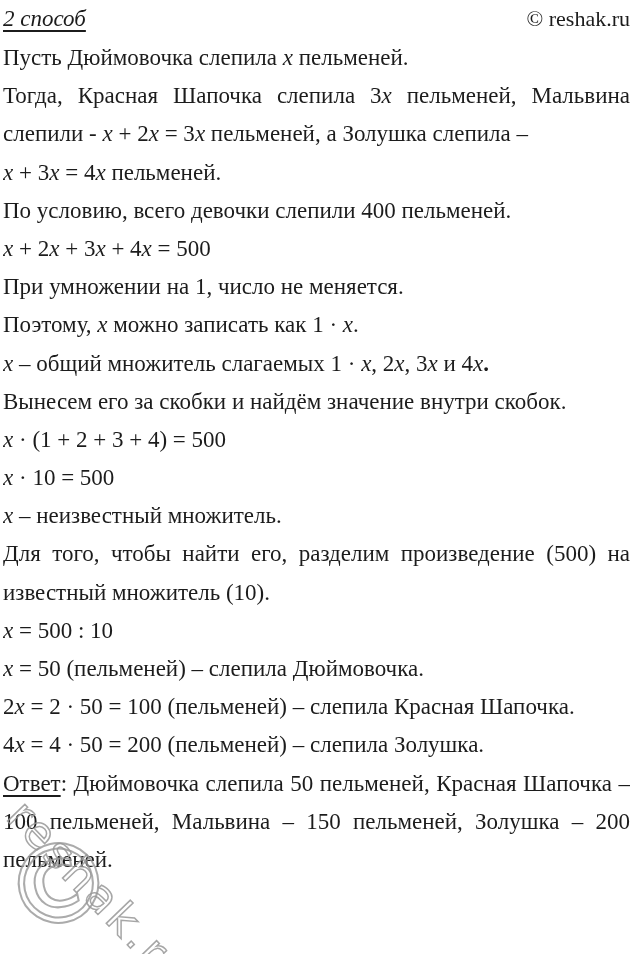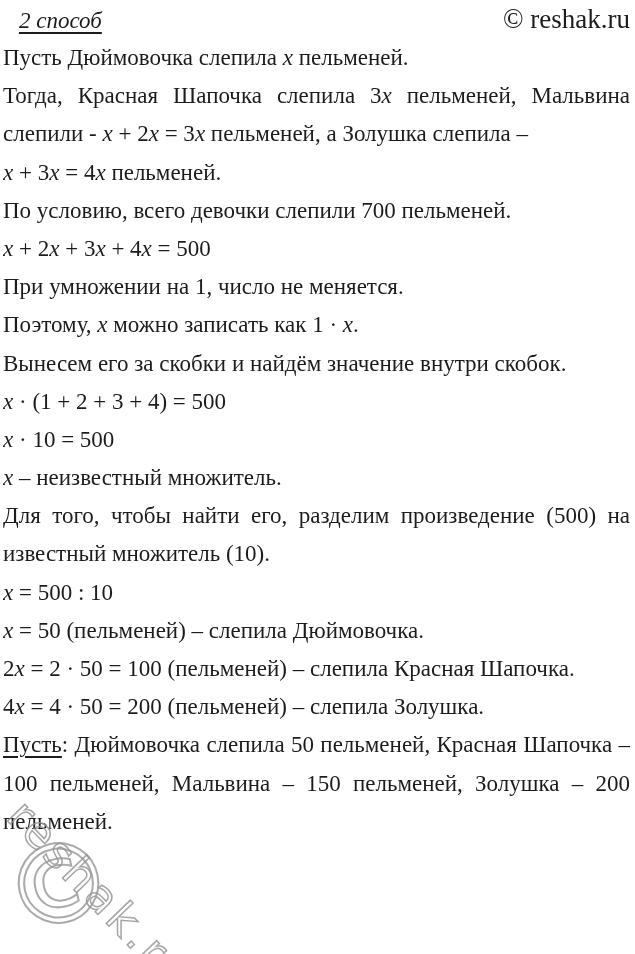--- a/index.html
+++ b/index.html
@@ -17,23 +17,22 @@
     justify-content: space-between;
     align-items: baseline;
     font-size: 23px;
     height: 37px;
     line-height: 34px;
   }
   .method {
     font-style: italic;
     text-decoration: underline;
     text-underline-offset: 4px;
-    margin-left: 16px;
   }
-  .copyright { font-size: 27px; text-align: right; }
+  .copyright { font-size: 22px; text-align: right; }
   .doc-body { }
   .line {
     font-size: 23px;
     line-height: 38.2px;
     height: 38.2px;
     white-space: nowrap;
     overflow: hidden;
   }
   .line.justify {
     white-space: normal;
@@ -77,35 +76,36 @@
 <div class="page">
   <div class="doc-header">
     <span class="method">2 способ</span>
     <span class="copyright">© reshak.ru</span>
   </div>
   <div class="doc-body">
       <div class="line"><span>Пусть Дюймовочка слепила </span><span class="mi">x</span><span> пельменей.</span></div>
       <div class="line justify"><span>Тогда, Красная Шапочка слепила 3</span><span class="mi">x</span><span> пельменей, Мальвина</span></div>
       <div class="line"><span>слепили - </span><span class="mi">x</span><span> + 2</span><span class="mi">x</span><span> = 3</span><span class="mi">x</span><span> пельменей, а Золушка слепила –</span></div>
       <div class="line"><span class="mi">x</span><span> + 3</span><span class="mi">x</span><span> = 4</span><span class="mi">x</span><span> пельменей.</span></div>
-      <div class="line"><span>По условию, всего девочки слепили 700 пельменей.</span></div>
+      <div class="line"><span>По условию, всего девочки слепили 400 пельменей.</span></div>
       <div class="line"><span class="mi">x</span><span> + 2</span><span class="mi">x</span><span> + 3</span><span class="mi">x</span><span> + 4</span><span class="mi">x</span><span> = 500</span></div>
       <div class="line"><span>При умножении на 1, число не меняется.</span></div>
       <div class="line"><span>Поэтому, </span><span class="mi">x</span><span> можно записать как 1 · </span><span class="mi">x</span><span>.</span></div>
+      <div class="line"><span class="mi">x</span><span> – общий множитель слагаемых 1 · </span><span class="mi">x</span><span>, 2</span><span class="mi">x</span><span>, 3</span><span class="mi">x</span><span> и 4</span><span class="mi">x</span><span class="b">.</span></div>
       <div class="line"><span>Вынесем его за скобки и найдём значение внутри скобок.</span></div>
       <div class="line"><span class="mi">x</span><span> · (1 + 2 + 3 + 4) = 500</span></div>
       <div class="line"><span class="mi">x</span><span> · 10 = 500</span></div>
       <div class="line"><span class="mi">x</span><span> – неизвестный множитель.</span></div>
       <div class="line justify"><span>Для того, чтобы найти его, разделим произведение (500) на</span></div>
       <div class="line"><span>известный множитель (10).</span></div>
       <div class="line"><span class="mi">x</span><span> = 500 : 10</span></div>
       <div class="line"><span class="mi">x</span><span> = 50 (пельменей) – слепила Дюймовочка.</span></div>
       <div class="line"><span>2</span><span class="mi">x</span><span> = 2 · 50 = 100 (пельменей) – слепила Красная Шапочка.</span></div>
       <div class="line"><span>4</span><span class="mi">x</span><span> = 4 · 50 = 200 (пельменей) – слепила Золушка.</span></div>
-      <div class="line justify"><span class="ul">Пусть</span><span>: Дюймовочка слепила 50 пельменей, Красная Шапочка –</span></div>
+      <div class="line justify"><span class="ul">Ответ</span><span>: Дюймовочка слепила 50 пельменей, Красная Шапочка –</span></div>
       <div class="line justify"><span>100 пельменей, Мальвина – 150 пельменей, Золушка – 200</span></div>
       <div class="line"><span>пельменей.</span></div>
     </div>
 </div>
 
 <div class="watermark">
   <span class="wm-copy">©</span>
   <span class="wm-text">reshak.ru</span>
 </div>
 

